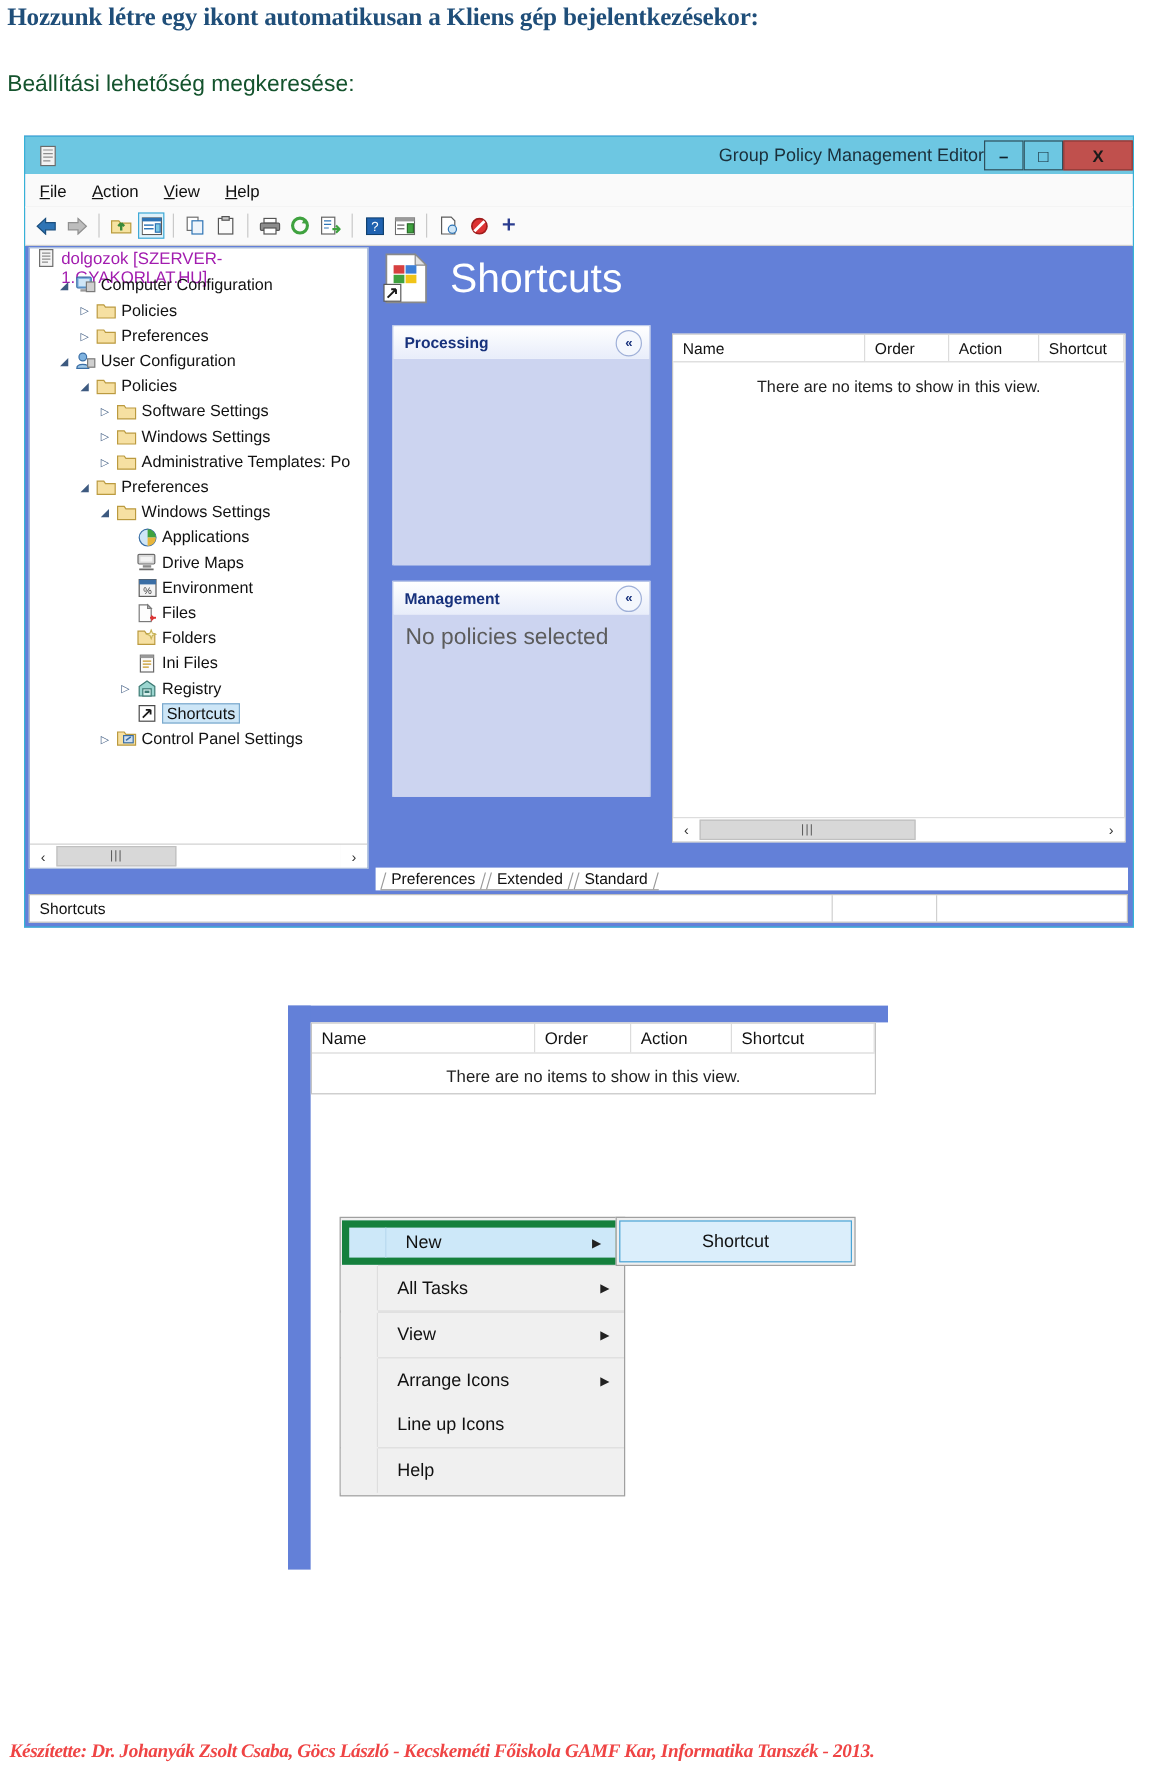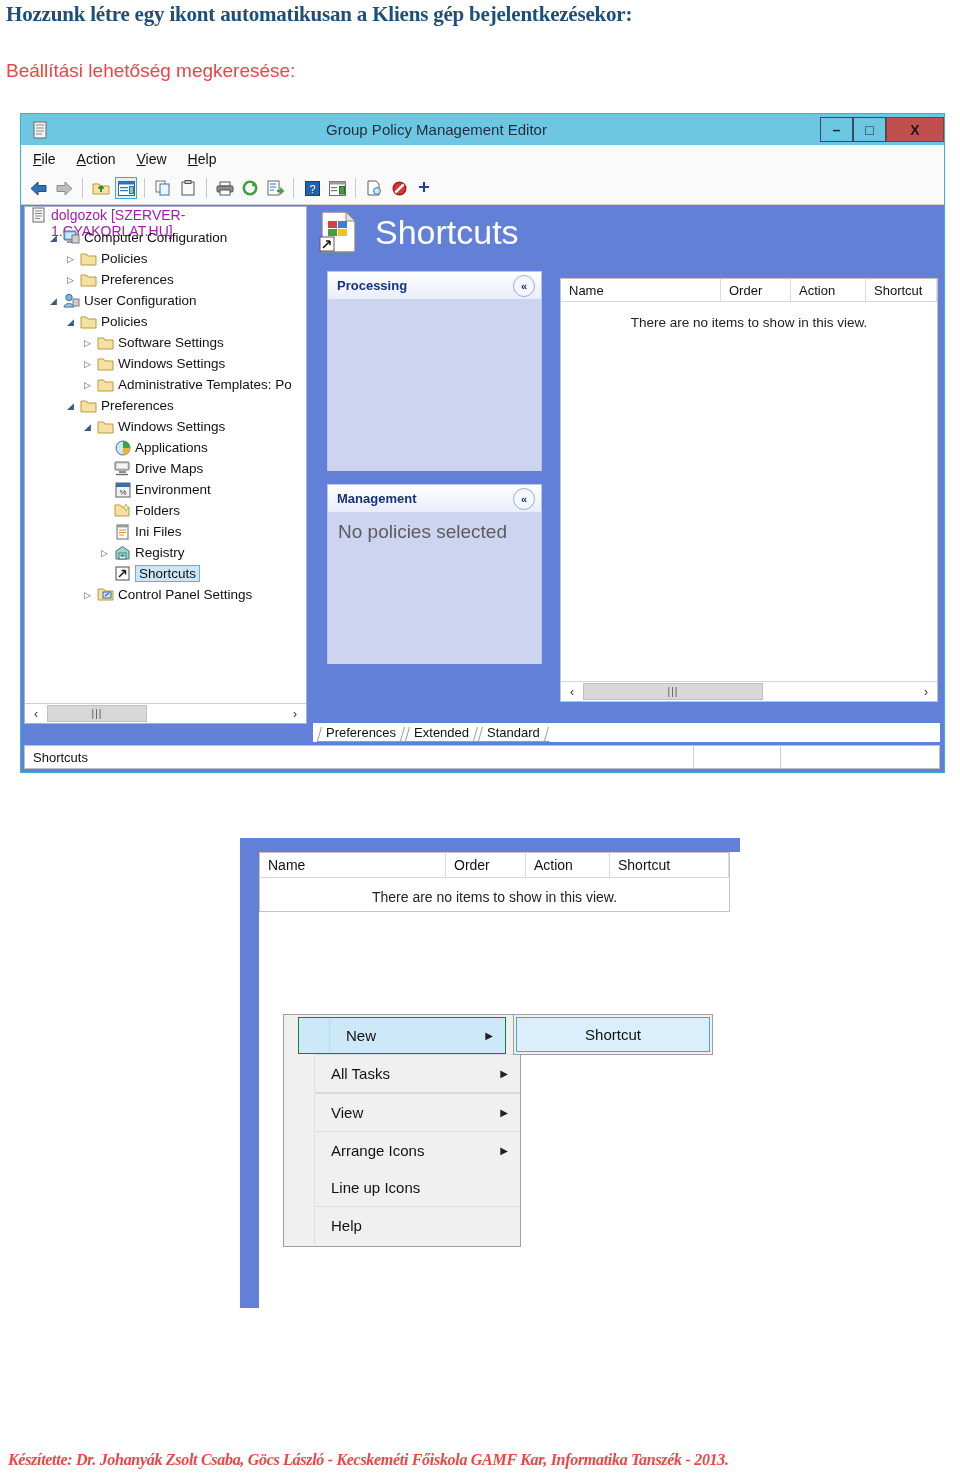--- a/index.html
+++ b/index.html
@@ -10,37 +10,37 @@
   }
   
   .doc-title{
     position:absolute;left:6px;top:2px;width:948px;
     font-family:"Liberation Serif",serif;
     font-weight:bold;font-size:21px;color:#1f4e79;
     letter-spacing:-0.2px;white-space:nowrap;
   }
   .doc-sub{
     position:absolute;left:6px;top:60px;
-    font-size:19px;color:#ef4444;
+    font-size:19px;color:#14532d;
   }
   
   .shot1{
     position:absolute;left:20px;top:113px;width:925px;height:660px;
     background:#6380d8;border:1px solid #35b3d6;box-sizing:border-box;
   }
   .titlebar{
     position:absolute;left:0;top:0;right:0;height:31px;
     background:#6dc7e2;display:flex;align-items:center;
   }
   .tb-icon{
     width:26px;height:26px;margin-left:6px;display:flex;
     align-items:center;justify-content:center;
   }
   .tb-title{
-    flex:1;text-align:center;font-size:15px;color:#1b2f3a;
+    flex:1;text-align:right;font-size:15px;color:#1b2f3a;
     font-family:"Liberation Sans",sans-serif;
   }
   .winbtns{display:flex;height:31px;}
   .winbtn{
     width:33px;height:25px;margin-top:3px;background:#6dc7e2;
     border:1px solid #2e4f5c;box-sizing:border-box;
     display:flex;align-items:center;justify-content:center;
     font-size:14px;color:#11222b;font-weight:bold;
   }
   .winbtn.close{background:#c0504d;color:#1a1a1a;width:58px;border-color:#8c3a38;}
@@ -180,22 +180,22 @@
   }
   .ctx-item{
     height:37px;display:flex;align-items:center;position:relative;
     font-size:15px;color:#111;padding-left:47px;box-sizing:border-box;
   }
   .ctx-item .gutter{
     position:absolute;left:0;top:0;bottom:0;width:30px;background:#f0f0f0;
     border-right:1px solid #dedede;
   }
   .ctx-item.hi{
-    background:#cde8f9;border:1px solid #15803d;box-sizing:border-box;
-    margin:0 14px;height:37px;
+    background:#cde8f9;border:6px solid #15803d;box-sizing:border-box;
+    margin:0 1px;height:37px;
   }
   .ctx-item.hi .gutter{background:transparent;border-right-color:#b9d9ef;}
   .ctx-arrow{position:absolute;right:12px;font-size:10px;color:#222;}
   .ctx-sep{height:1px;background:#dcdcdc;margin-left:31px;}
   .submenu{
     position:absolute;left:273px;top:176px;width:200px;height:41px;
     background:#f0f0f0;border:1px solid #a0a0a0;box-sizing:border-box;
     padding:2px;
   }
   .sub-item{
@@ -480,20 +480,32 @@
           <div class="tnode" style="padding-left: 74px;">
             <span class="twist"></span>
             <span class="ico">
               <svg width="16" height="16" viewBox="0 0 16 16">
                 <rect x="1" y="1" width="14" height="14" fill="#f4f4f4" stroke="#5d5d5d"></rect>
                 <rect x="1" y="1" width="14" height="4" fill="#3a6ea5"></rect>
                 <text x="8" y="13" font-size="8" text-anchor="middle" fill="#333" font-family="Liberation Sans">%</text>
               </svg>
             </span>
             <span class="lbl">Environment</span>
+          </div>
+          <div class="tnode" style="padding-left: 74px;">
+            <span class="twist"></span>
+            <span class="ico">
+              <svg width="17" height="16" viewBox="0 0 17 16">
+                <path d="M2 1 h7 l3 3 v11 H2 Z" fill="#fdfdfd" stroke="#7a7a7a"></path>
+                <path d="M9 1 v3 h3 Z" fill="#dcdcdc" stroke="#7a7a7a"></path>
+                <path d="M12 9 l3 3 l-3 3" fill="#d33"></path>
+                <rect x="11" y="11" width="5" height="1.6" fill="#d33"></rect>
+              </svg>
+            </span>
+            <span class="lbl">Files</span>
           </div>
           <div class="tnode" style="padding-left: 74px;">
             <span class="twist"></span>
             <span class="ico">
               <svg width="17" height="15" viewBox="0 0 17 15">
                 <path d="M1 2 h5.5 l1.4 2 H15 v9 H1 Z" fill="#f6e0a2" stroke="#bb9a3f"></path>
                 <path d="M12 1 l1 2.6 l2.6 1 l-2.6 1 l-1 2.6 l-1-2.6 l-2.6-1 l2.6-1 Z" fill="#fff8d2" stroke="#c8b45a"></path>
               </svg>
             </span>
             <span class="lbl">Folders</span>

